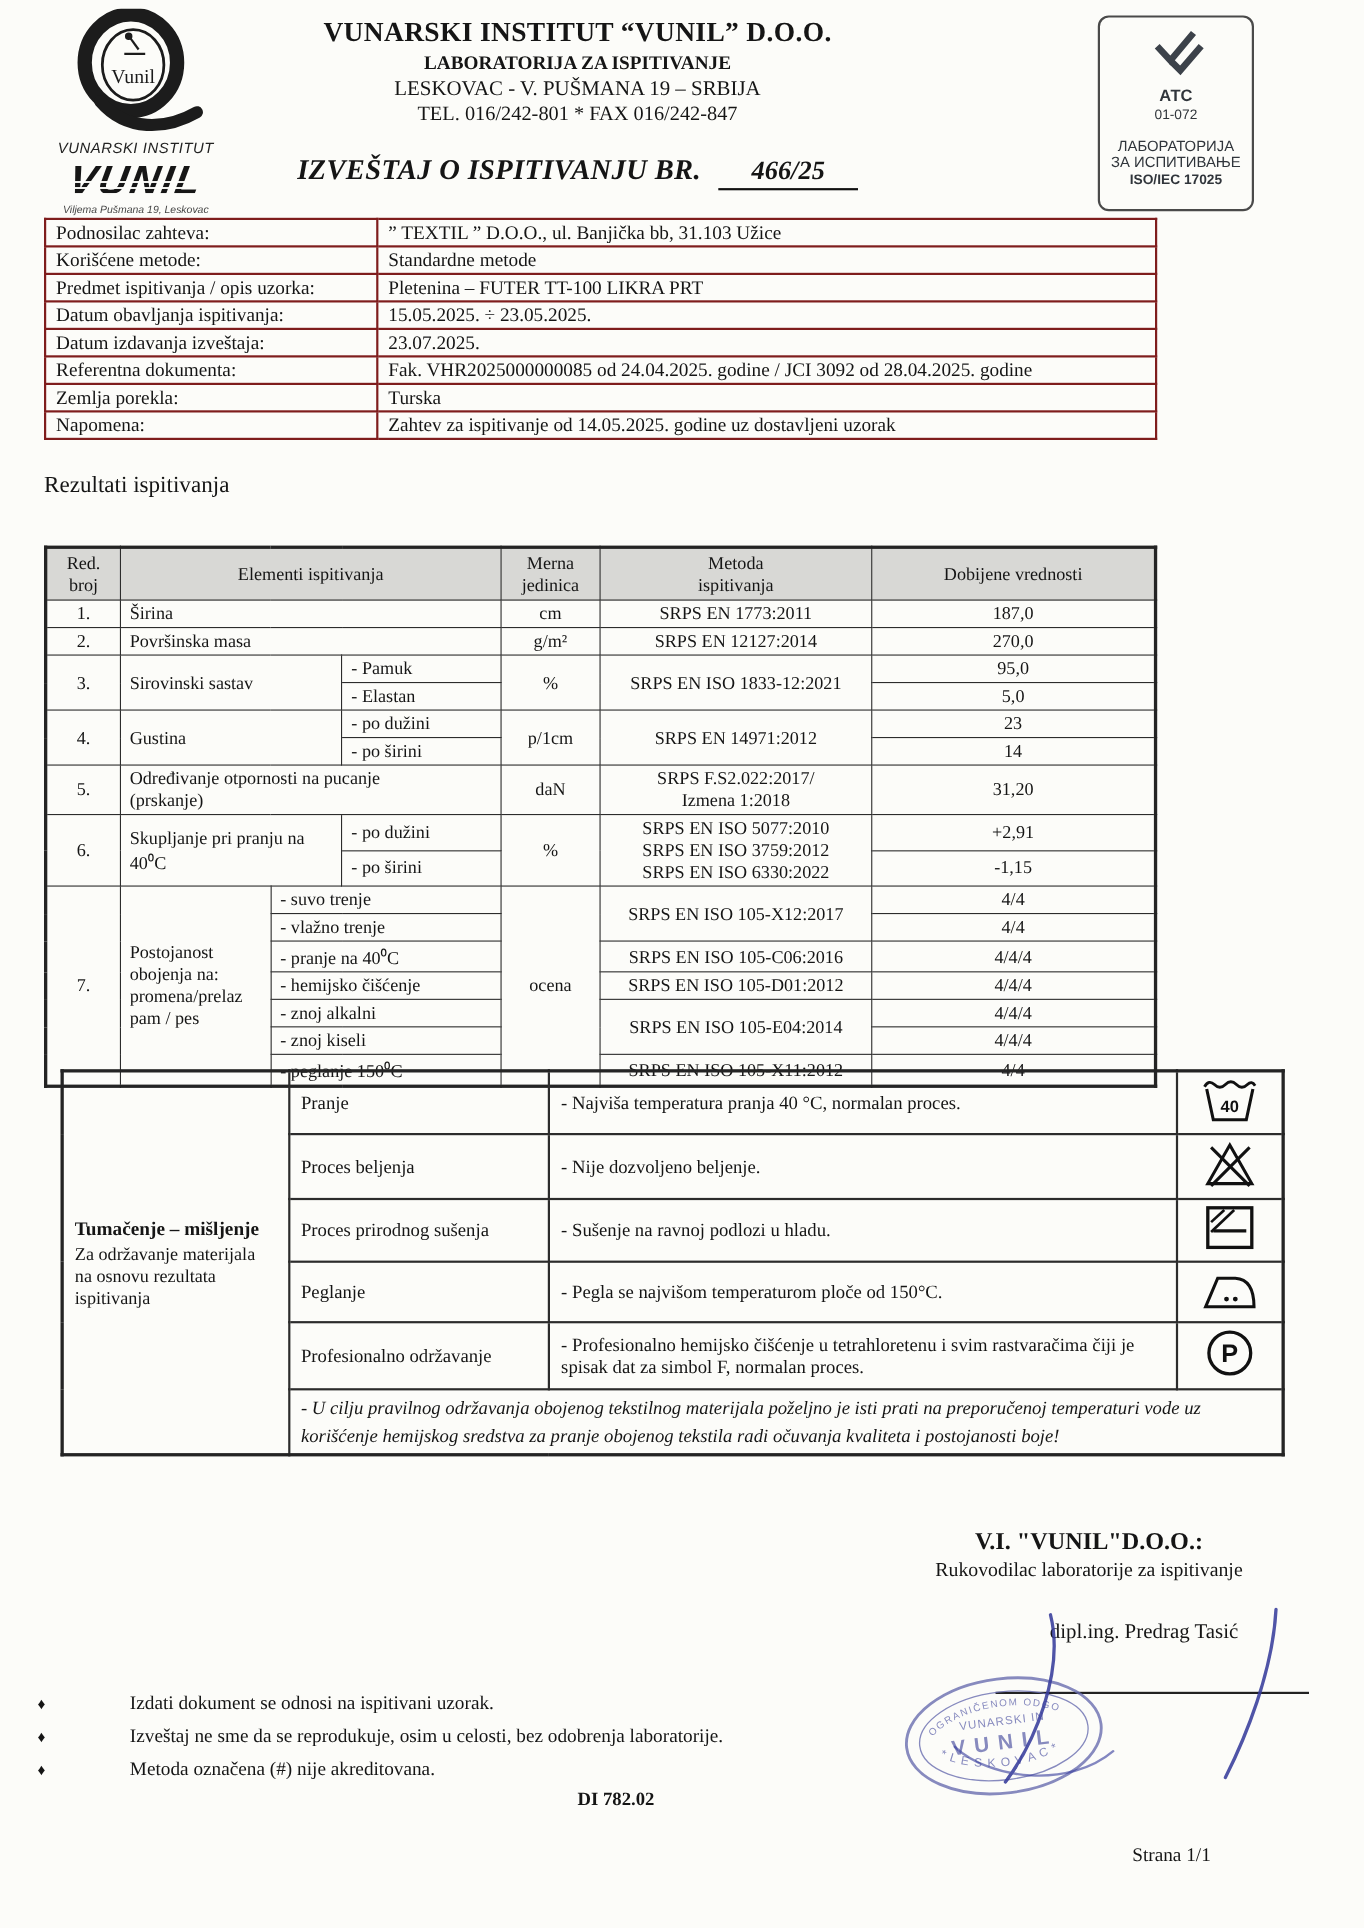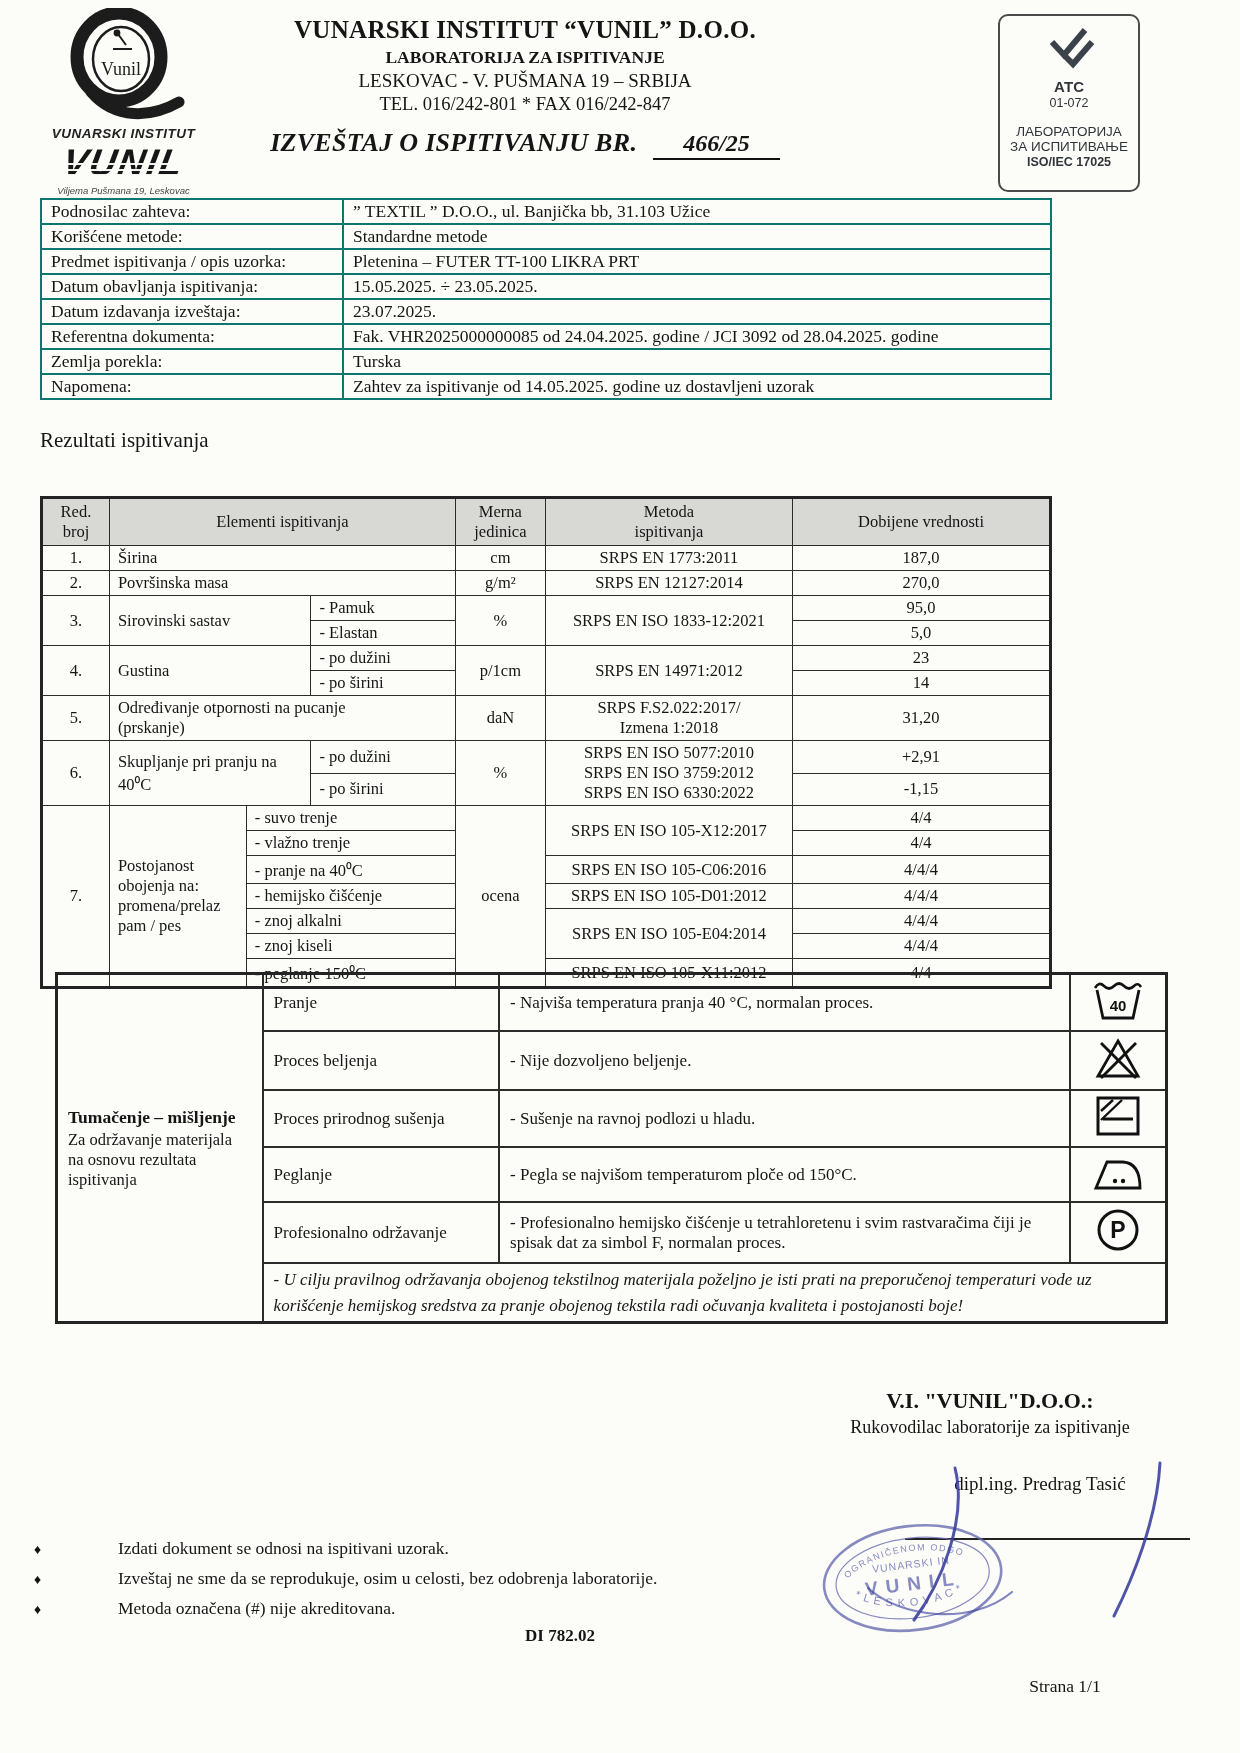--- a/index.html
+++ b/index.html
@@ -2,51 +2,51 @@
 <html><head>
 <meta charset="utf-8">
 <style>
   html,body{margin:0;padding:0;background:#9a9a9a;}
   .page{position:relative;width:1240px;height:1753px;margin:0 auto;background:#fcfcf9;
         font-family:"Liberation Serif",serif;color:#151515;overflow:hidden;}
   .pre{white-space:pre-line;}
 
   
   .logo-block{position:absolute;left:26px;top:8px;width:195px;text-align:center;}
-  .logo-institute{font-family:"Liberation Sans",sans-serif;font-style:italic;font-weight:bold;
+  .logo-institute{font-family:"Liberation Sans",sans-serif;font-style:italic;font-weight:normal;
                   font-size:13.5px;letter-spacing:.5px;margin-top:2px;color:#222;}
   .brand-wrap{position:relative;display:inline-block;margin-top:1px;}
   .logo-brand{font-family:"Liberation Sans",sans-serif;font-style:italic;font-weight:800;
               font-size:37px;letter-spacing:2px;color:#161616;display:inline-block;transform:skewX(-10deg);}
   .stripe-overlay{position:absolute;left:-4px;right:-4px;top:42%;height:42%;
         background:repeating-linear-gradient(180deg,rgba(252,252,249,0) 0 3.5px,rgba(252,252,249,.95) 3.5px 5.5px);}
   .logo-addr{font-family:"Liberation Sans",sans-serif;font-style:italic;font-size:9.5px;color:#454545;margin-top:1px;}
 
   .header-center{position:absolute;left:195px;top:16px;width:660px;text-align:center;}
   .h-company{font-size:25px;font-weight:bold;letter-spacing:.3px;}
   .h-lab{font-size:17.5px;font-weight:bold;margin-top:3px;}
   .h-addr{font-size:19px;margin-top:2px;}
   .h-phone{font-size:18.5px;margin-top:2px;}
-  .report-line{margin-top:13px;font-style:italic;font-weight:bold;}
+  .report-line{margin-top:25px;font-style:italic;font-weight:bold;}
   .report-title{font-size:26px;letter-spacing:.3px;}
   .report-number{font-size:24px;display:inline-block;margin-left:16px;padding:0 30px 1px 30px;
                  border-bottom:2.5px solid #111;}
 
   .badge{position:absolute;left:998px;top:14px;width:142px;height:178px;border:2px solid #4a4a4a;
          border-radius:10px;text-align:center;font-family:"Liberation Sans",sans-serif;color:#30353b;
          box-sizing:border-box;padding-top:8px;}
   .badge-org{font-weight:bold;font-size:15px;margin-top:2px;}
   .badge-num{font-size:12.5px;margin-top:1px;}
   .badge-l1{font-size:13.5px;margin-top:14px;}
   .badge-l2{font-size:13.5px;}
   .badge-std{font-size:12.5px;font-weight:bold;margin-top:1px;}
 
   
   .info{position:absolute;left:40px;top:198px;width:1012px;border-collapse:collapse;}
-  .info td{border:2px solid #0f766e;font-size:17.5px;padding:1px 9px;height:20px;}
+  .info td{border:2px solid #7f1d1d;font-size:17.5px;padding:1px 9px;height:20px;}
   .info td.lbl{width:282px;}
 
   
   .res-heading{position:absolute;left:40px;top:428px;font-size:21px;}
   .res{position:absolute;left:40px;top:496px;width:1012px;border-collapse:collapse;border:3px solid #242424;}
   .res th,.res td{border:1.5px solid #2c2c2c;font-size:16.5px;font-weight:normal;padding:2px 8px;}
   .res th{background:#d8d8d5;height:42px;}
   .res td{height:20px;}
   .c{text-align:center;}
   .l{text-align:left;}

